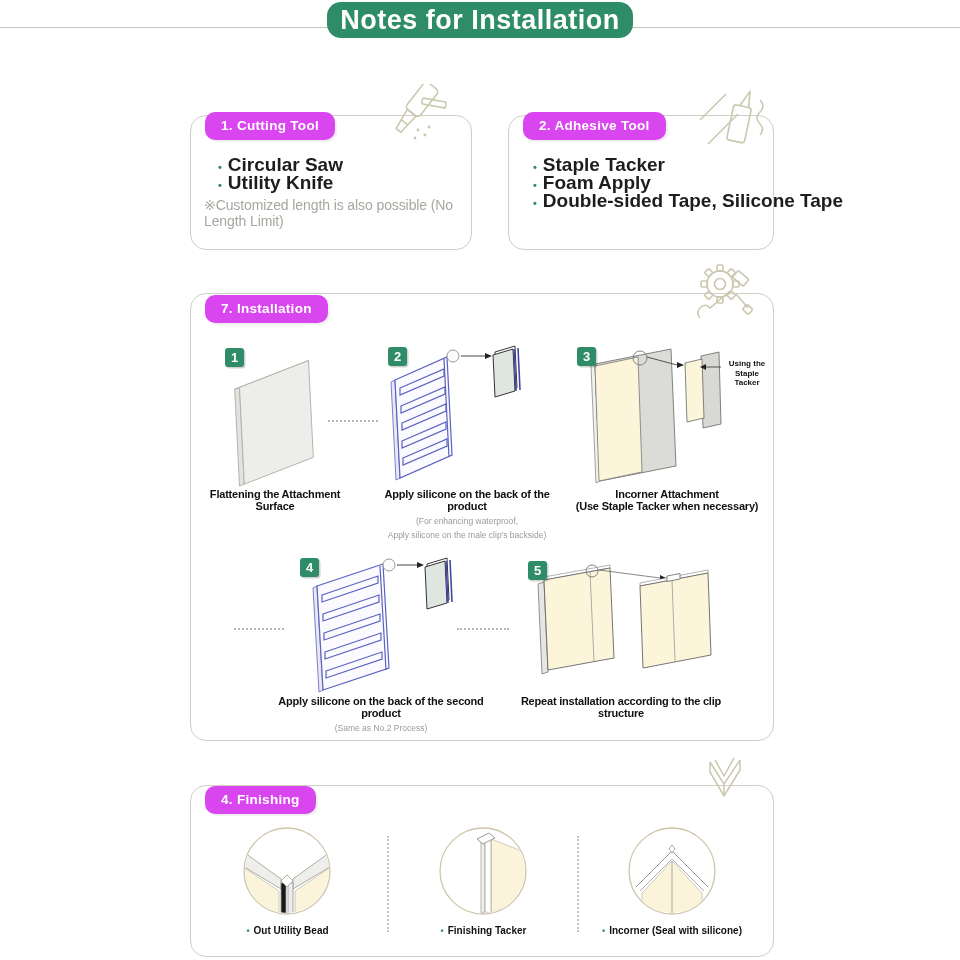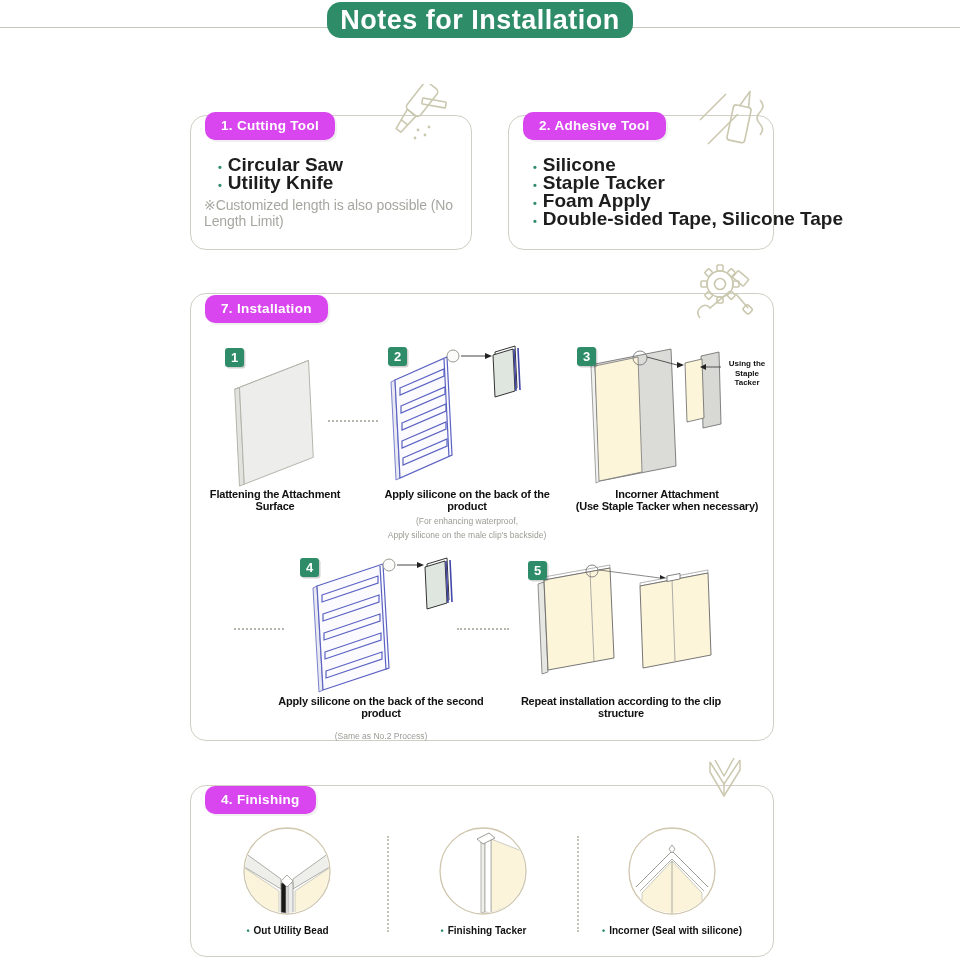--- a/index.html
+++ b/index.html
@@ -67,21 +67,21 @@
   #dot-c{left:457px;top:628px;width:52px;}
 
   .cap{position:absolute;text-align:center;font-weight:700;font-size:11px;color:#111;
        letter-spacing:-0.2px;line-height:12px;z-index:2;}
   .subcap{font-weight:400;font-size:8.5px;color:#9b9b95;line-height:10px;letter-spacing:0;}
   #cap-1{left:192px;top:488px;width:166px;}
   #cap-2{left:372px;top:488px;width:190px;}
   #cap-2 .subcap{margin-top:4px;}
   #cap-3{left:573px;top:488px;width:188px;}
   #cap-4{left:268px;top:695px;width:226px;}
-  #cap-4 .subcap{margin-top:12px;}
+  #cap-4 .subcap{margin-top:4px;}
   #cap-5{left:506px;top:695px;width:230px;}
   .mini-note{position:absolute;width:50px;text-align:center;font-weight:700;font-size:8px;
        line-height:9.5px;color:#111;z-index:4;}
   #staple-note{left:722px;top:359px;}
 
   
   .fin-circle{position:absolute;z-index:2;}
   #fin-1{left:243px;top:827px;}
   #fin-2{left:439px;top:827px;}
   #fin-3{left:628px;top:827px;}
@@ -128,24 +128,20 @@
       <circle cx="46" cy="46" r="1.4"></circle>
         <circle cx="53" cy="51" r="1.4"></circle>
       <circle cx="43" cy="54" r="1.4"></circle>
         <circle cx="57" cy="43" r="1.4"></circle>
     </g>
   </svg>
 
   <div class="card" id="card-adhesive"></div>
   <div class="tag" id="tag-adhesive">2. Adhesive Tool</div>
   <div class="tool-list" id="list-adhesive">
-    <div class="tool-item">
-        <span class="bullet"></span>
-        <span>Silicone</span>
-      </div>
     <div class="tool-item">
         <span class="bullet"></span>
         <span>Staple Tacker</span>
       </div>
     <div class="tool-item">
         <span class="bullet"></span>
         <span>Foam Apply</span>
       </div>
     <div class="tool-item">
         <span class="bullet"></span>

